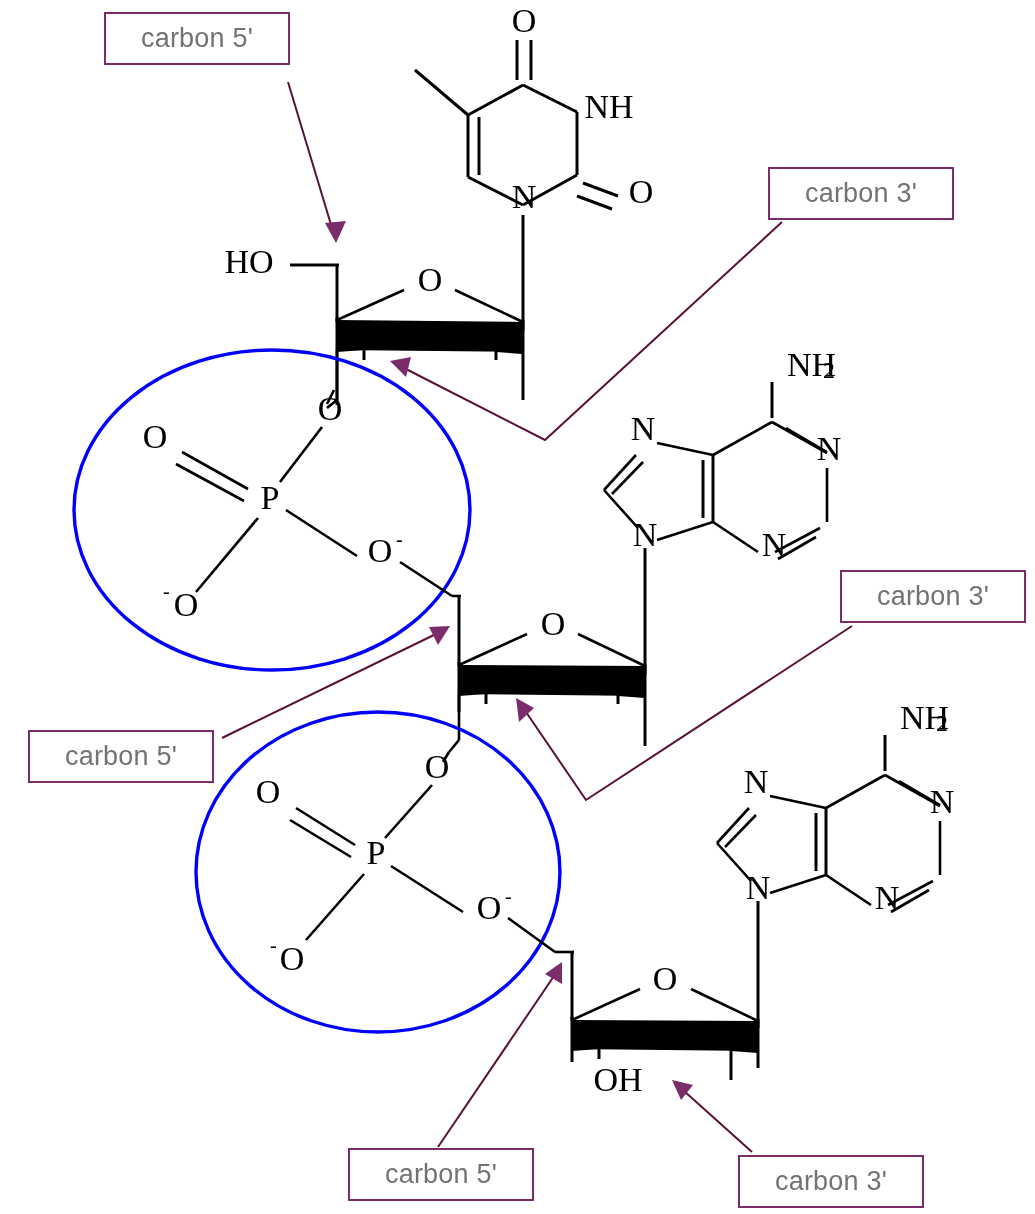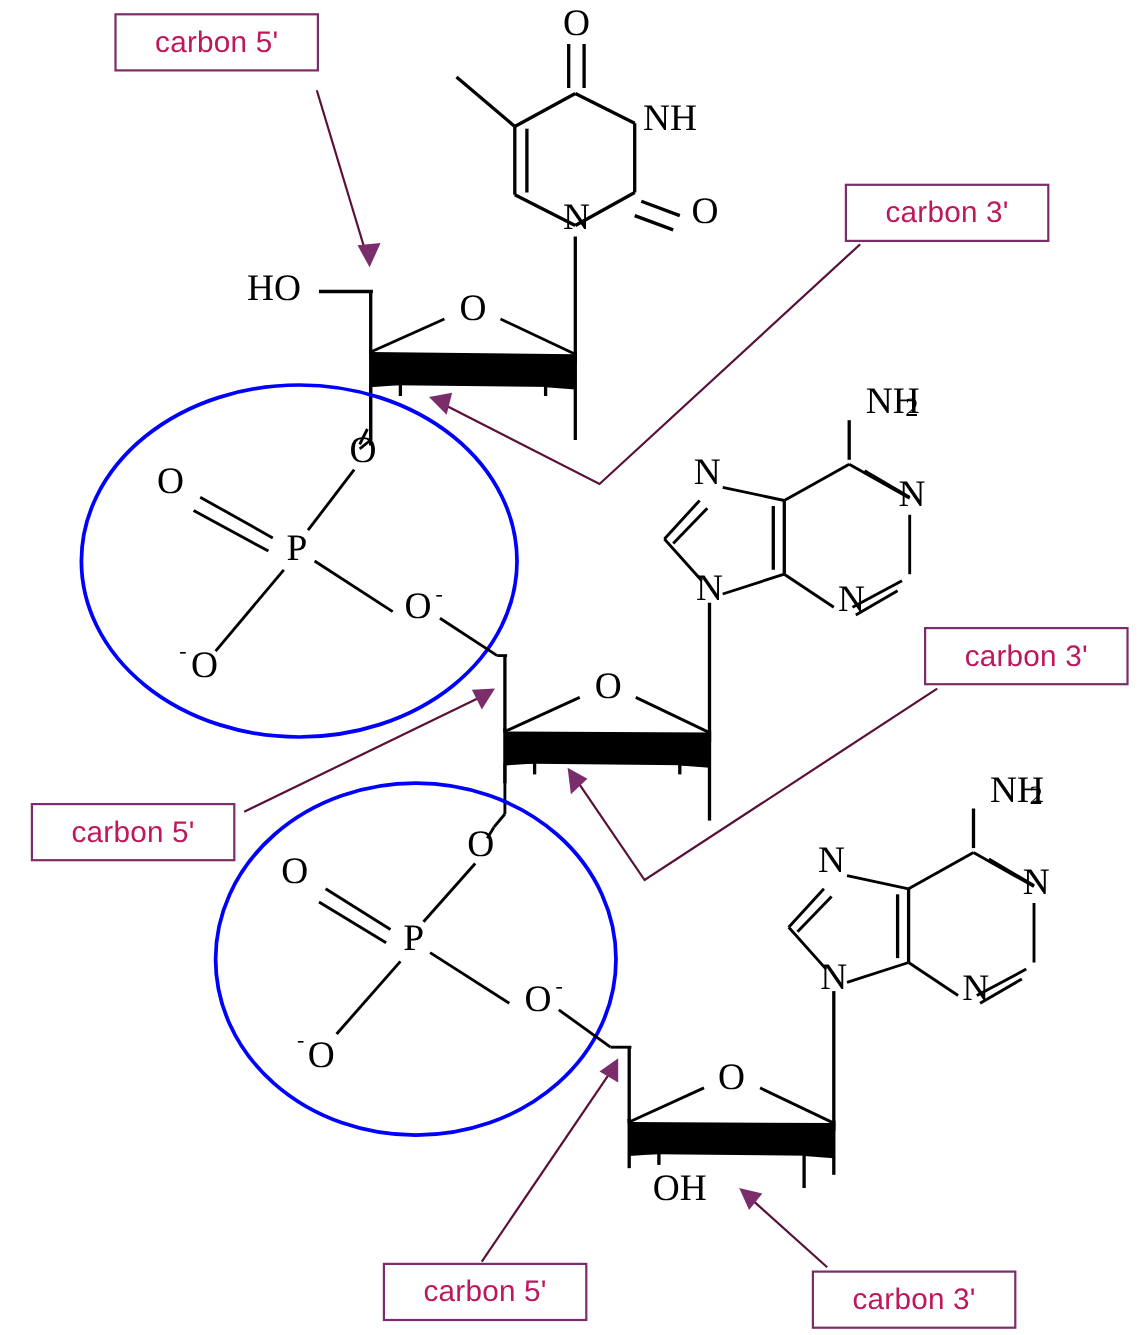--- a/index.html
+++ b/index.html
@@ -65,21 +65,21 @@
     stroke: #0000ff;
     stroke-width: 3.4;
   }
   .callout {
     position: absolute;
     box-sizing: border-box;
     border: 2px solid #7b2d6b;
     background: #ffffff;
     font-family: "Liberation Sans", sans-serif;
     font-size: 27px;
-    color: #be185d;
+    color: #737373;
     display: flex;
     align-items: center;
     justify-content: center;
     letter-spacing: 0.2px;
     white-space: nowrap;
     line-height: 1;
   }
   .arrow-line {
     stroke: #5a1038;
     stroke-width: 2;

